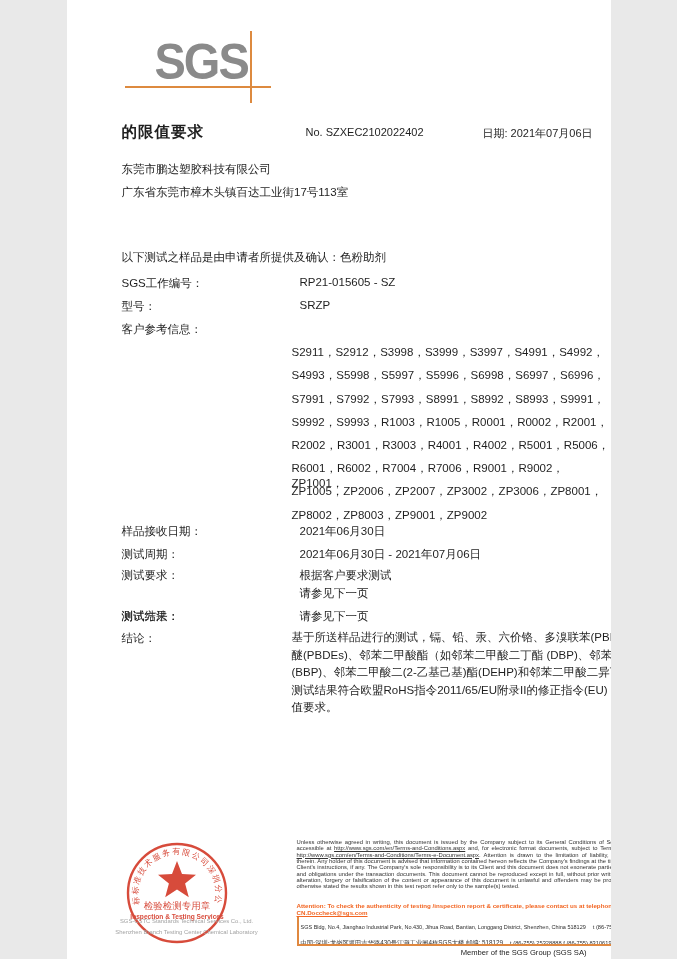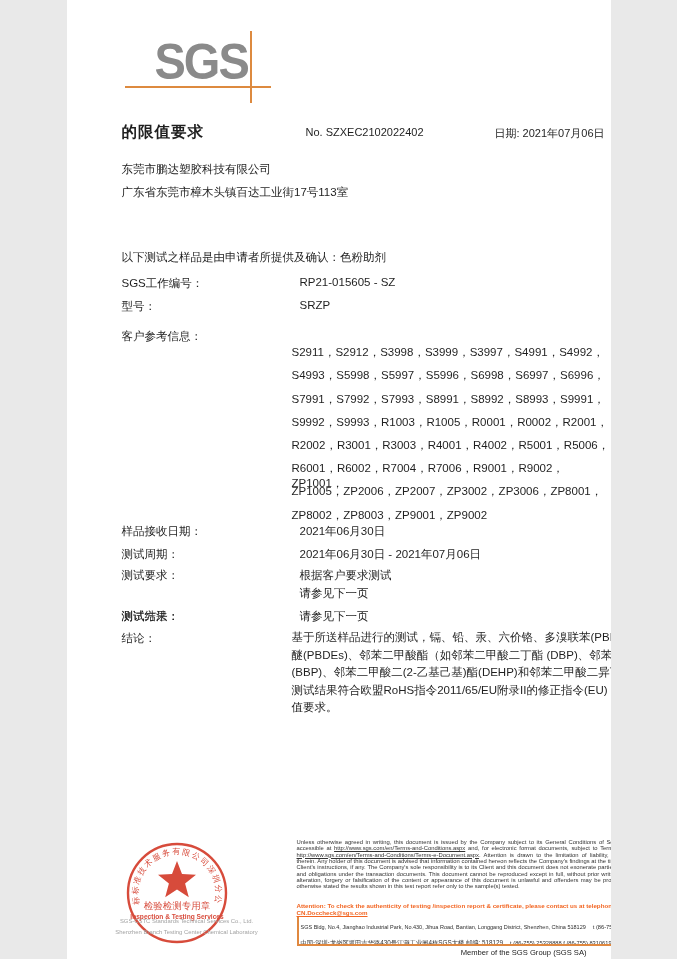--- a/index.html
+++ b/index.html
@@ -8,21 +8,21 @@
     font-family:"Liberation Sans","DejaVu Sans",sans-serif;color:#1f1f1f;overflow:hidden;
   }
   .abs{position:absolute;}
   
   .logo-text{left:88px;top:36px;font-size:47px;font-weight:900;color:#8a8a8a;
     letter-spacing:-2px;transform:scaleY(1.08);transform-origin:top left;line-height:1;}
   .logo-hline{left:58px;top:86px;width:146px;height:2px;background:#dd8a3f;}
   .logo-vline{left:183px;top:31px;width:2px;height:72px;background:#dd8a3f;}
   .doc-title{left:55px;top:122px;font-size:15.5px;font-weight:bold;letter-spacing:1px;}
   .report-no{left:232px;top:126px;font-size:11px;padding-left:7px;}
-  .report-date{left:416px;top:126px;font-size:11px;margin-left:12px;}
+  .report-date{left:416px;top:126px;font-size:11px;}
   .page-info{left:546px;top:126px;font-size:11px;}
   
   .company{left:55px;top:162px;font-size:11.5px;}
   .address{left:55px;top:185px;font-size:11.5px;}
   .statement{left:55px;top:250px;font-size:11.5px;}
   
   .flabel{left:55px;font-size:11.5px;}
   .fvalue{left:225px;font-size:11.5px;padding-left:8px;}
   .ref-line{left:225px;font-size:11.5px;}
   .conclusion-text{left:225px;top:629px;width:402px;font-size:11.5px;line-height:17.6px;}
@@ -63,21 +63,21 @@
   <div class="abs address">广东省东莞市樟木头镇百达工业街17号113室</div>
 
   <div class="abs statement">以下测试之样品是由申请者所提供及确认：色粉助剂</div>
 
   <div class="abs flabel" style="top:276px">SGS工作编号：</div>
   <div class="abs fvalue" style="top:276px">RP21-015605 - SZ</div>
 
   <div class="abs flabel" style="top:299px">型号：</div>
   <div class="abs fvalue" style="top:299px">SRZP</div>
 
-  <div class="abs flabel" style="top:329px">客户参考信息：</div>
+  <div class="abs flabel" style="top:322px">客户参考信息：</div>
   <div class="abs ref-line" style="top:345.2px">S2911，S2912，S3998，S3999，S3997，S4991，S4992，</div>
   <div class="abs ref-line" style="top:368.4px">S4993，S5998，S5997，S5996，S6998，S6997，S6996，</div>
   <div class="abs ref-line" style="top:391.6px">S7991，S7992，S7993，S8991，S8992，S8993，S9991，</div>
   <div class="abs ref-line" style="top:414.8px">S9992，S9993，R1003，R1005，R0001，R0002，R2001，</div>
   <div class="abs ref-line" style="top:438px">R2002，R3001，R3003，R4001，R4002，R5001，R5006，</div>
   <div class="abs ref-line" style="top:461.2px">R6001，R6002，R7004，R7006，R9001，R9002，ZP1001，</div>
   <div class="abs ref-line" style="top:484.4px">ZP1005，ZP2006，ZP2007，ZP3002，ZP3006，ZP8001，</div>
   <div class="abs ref-line" style="top:507.6px">ZP8002，ZP8003，ZP9001，ZP9002</div>
 
   <div class="abs flabel" style="top:524px">样品接收日期：</div>

